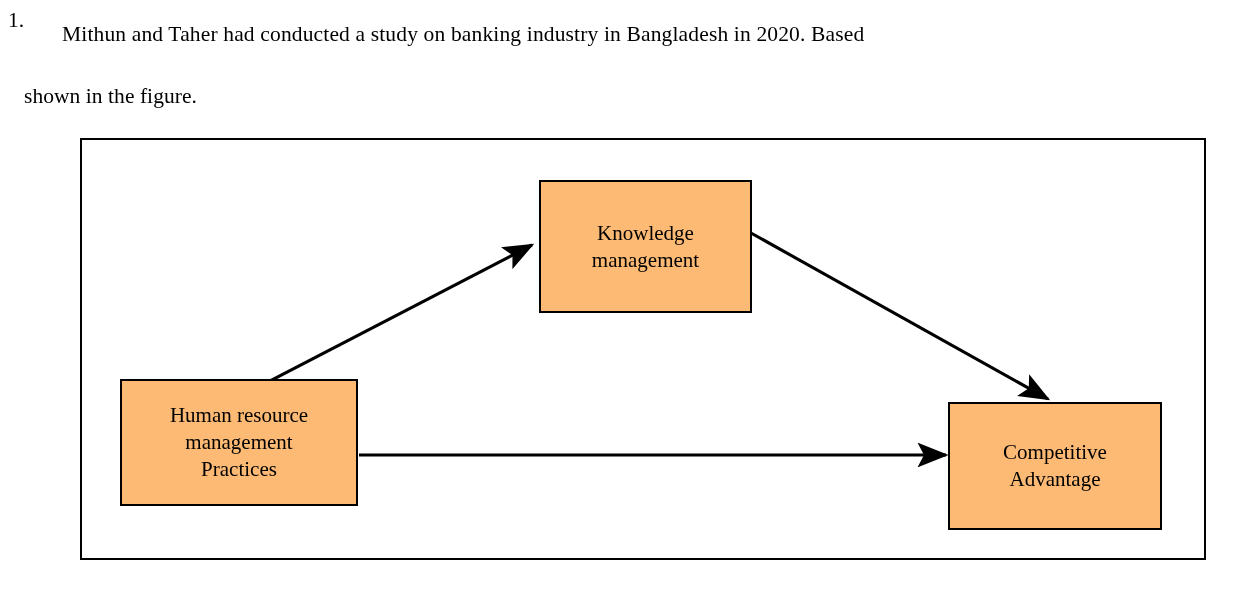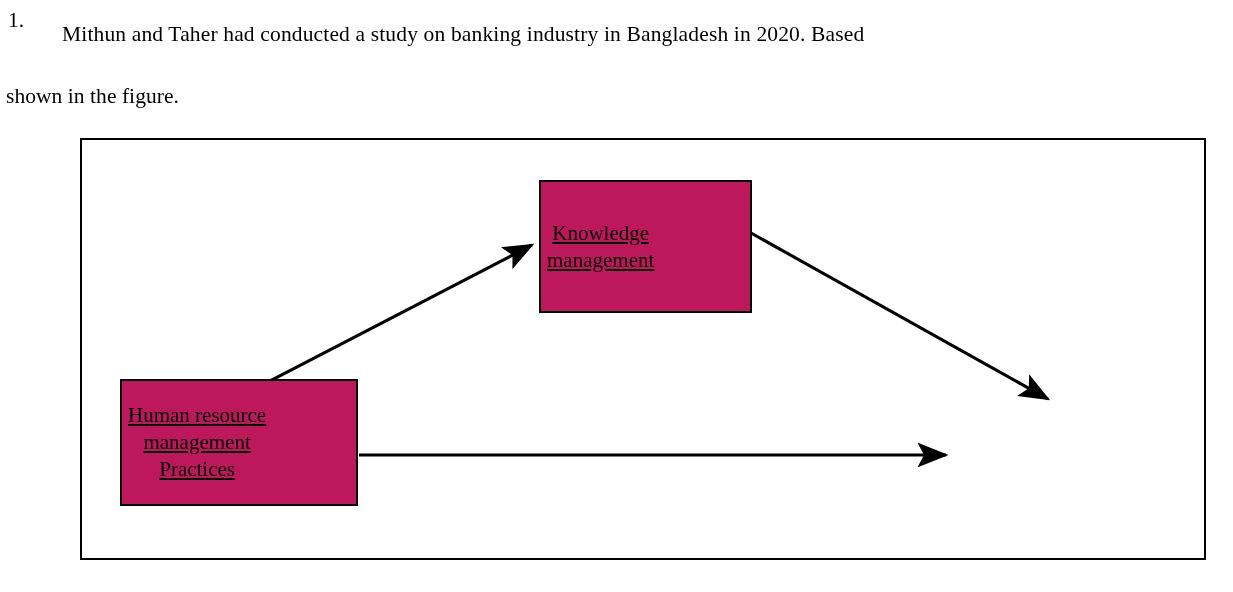--- a/index.html
+++ b/index.html
@@ -42,21 +42,21 @@
     left: 62px;
     top: 24px;
     letter-spacing: 0.15px;
   }
   #q-line-2 {
     left: 18px;
     top: 48px;
     letter-spacing: 1.62px;
   }
   #q-line-3 {
-    left: 6px;
+    left: 24px;
     top: 86px;
     letter-spacing: 0.05px;
   }
 
   
   #figure-area {
     position: absolute;
     left: 0px;
     top: 0px;
     width: 1233px;
@@ -72,28 +72,27 @@
     width: 1122px;
     height: 418px;
     border: 2px solid #000000;
     background: #ffffff;
     box-sizing: content-box;
   }
 
   .node-box {
     position: absolute;
     border: 2.5px solid #000000;
-    background: #be185d;
+    background: #fdba74;
     box-sizing: border-box;
     display: flex;
     align-items: center;
-    justify-content: flex-start;
+    justify-content: center;
     text-align: center;
     z-index: 3;
-    text-decoration: underline;
   }
   .node-label {
     font-size: 21px;
     line-height: 27px;
     color: #000000;
     padding: 0 6px;
     white-space: pre-line;
   }
 
   #node-knowledge-management {
@@ -161,14 +160,18 @@
     <span class="node-label">Knowledge
 management</span>
   </div>
 
   <div class="node-box" id="node-hrm-practices">
     <span class="node-label">Human resource
 management
 Practices</span>
   </div>
 
+  <div class="node-box" id="node-competitive-advantage">
+    <span class="node-label">Competitive
+Advantage</span>
+  </div>
 
 </div>
 
 </body></html>

